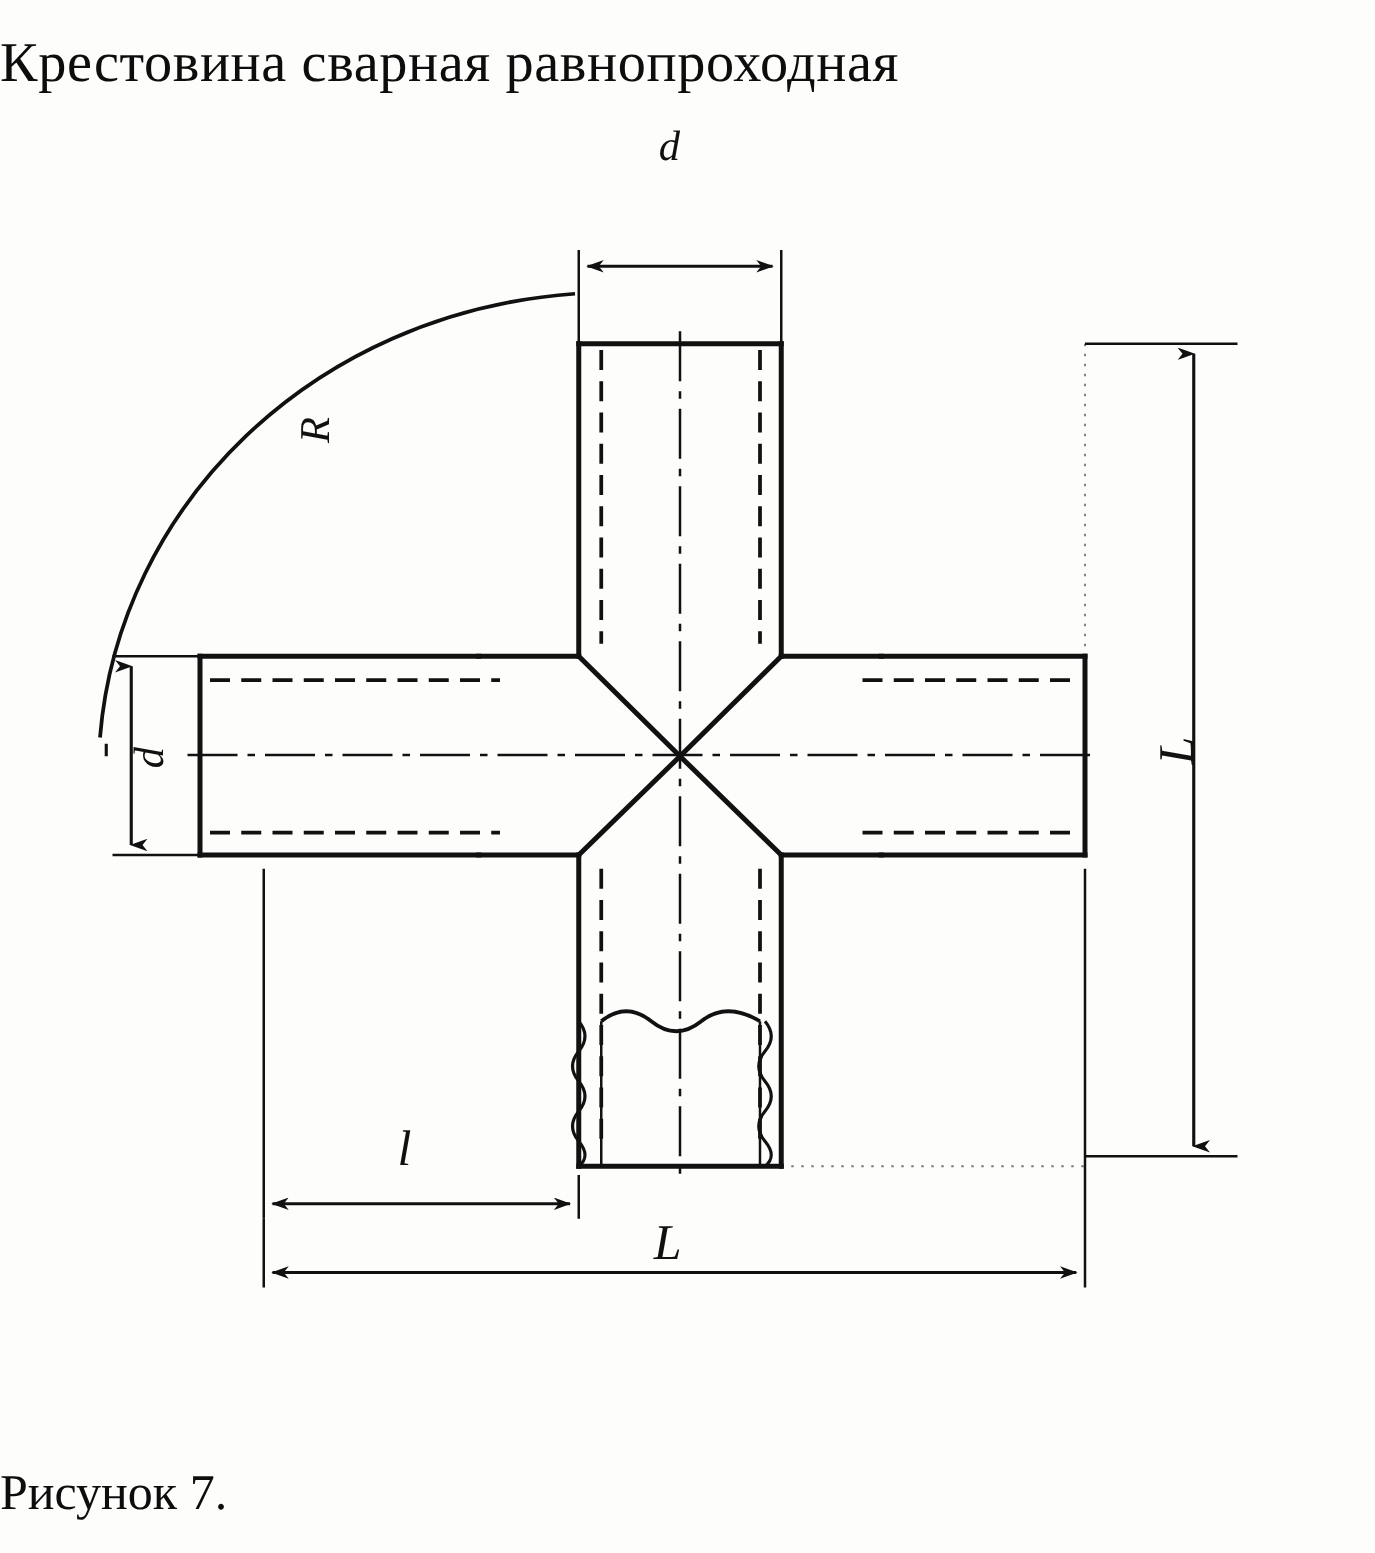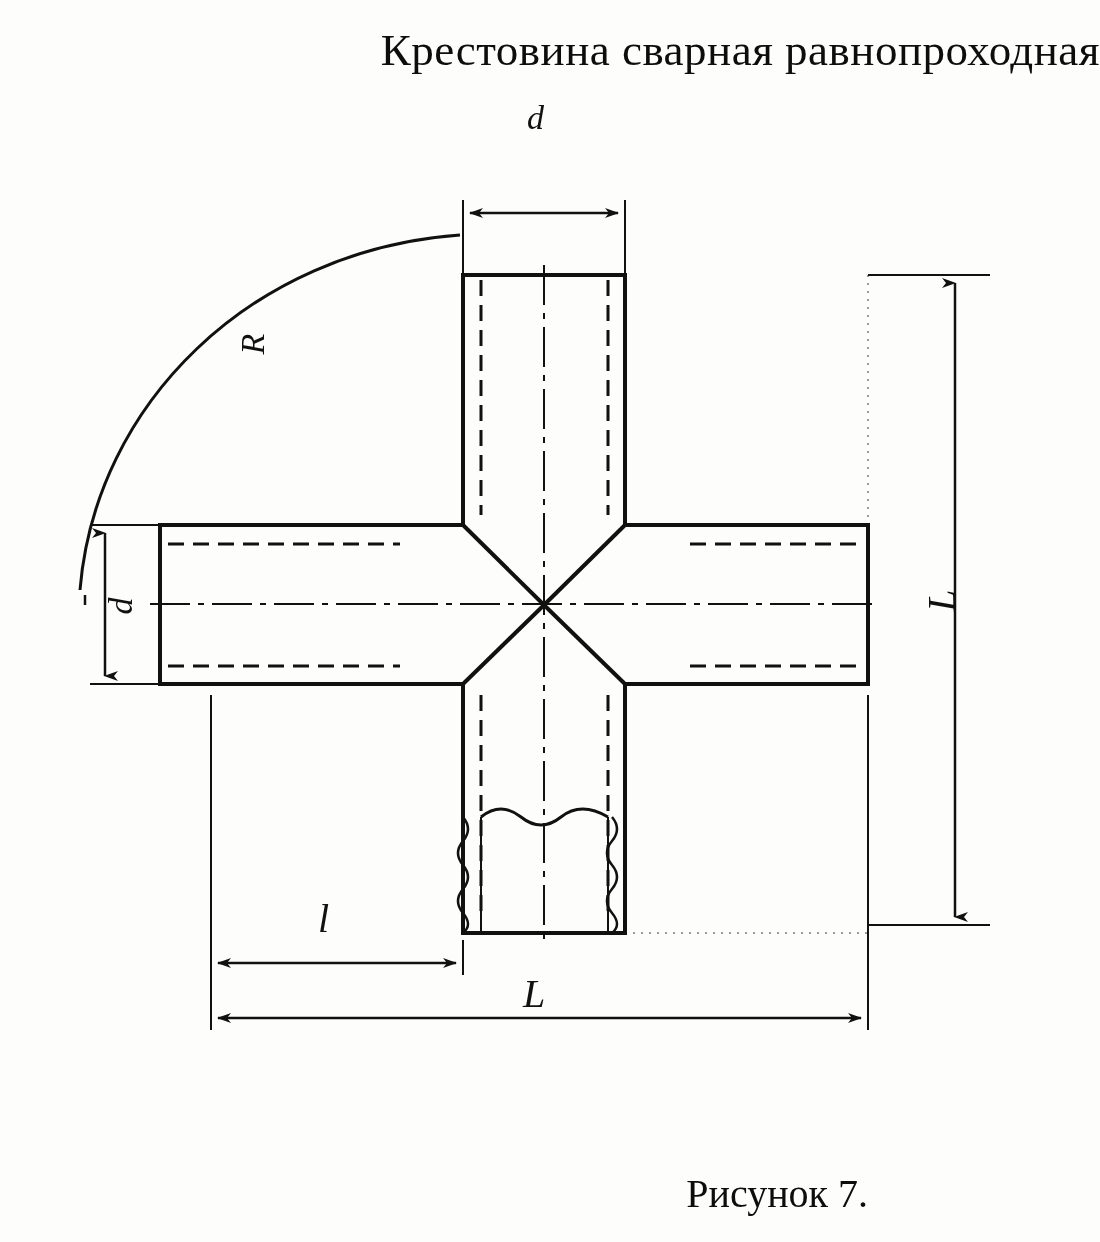--- a/index.html
+++ b/index.html
@@ -20,33 +20,33 @@
     left: 0; top: 0;
     width: 1100px;
     height: 1242px;
     background: #fdfdfc;
   }
   .title {
     position: absolute;
     left: 0;
     top: 24px;
     width: 1100px;
-    text-align: right;
+    text-align: left;
     font-size: 45px;
     font-family: "Liberation Serif", serif;
     letter-spacing: 0.5px;
     color: #0d0d0d;
     white-space: nowrap;
   }
   .caption {
     position: absolute;
     left: 0;
     top: 1170px;
     width: 868px;
-    text-align: right;
+    text-align: left;
     font-size: 40px;
     font-family: "Liberation Serif", serif;
     color: #0d0d0d;
   }
   #drawing {
     position: absolute;
     left: 0;
     top: 95px;
     width: 1100px;
     height: 1060px;

